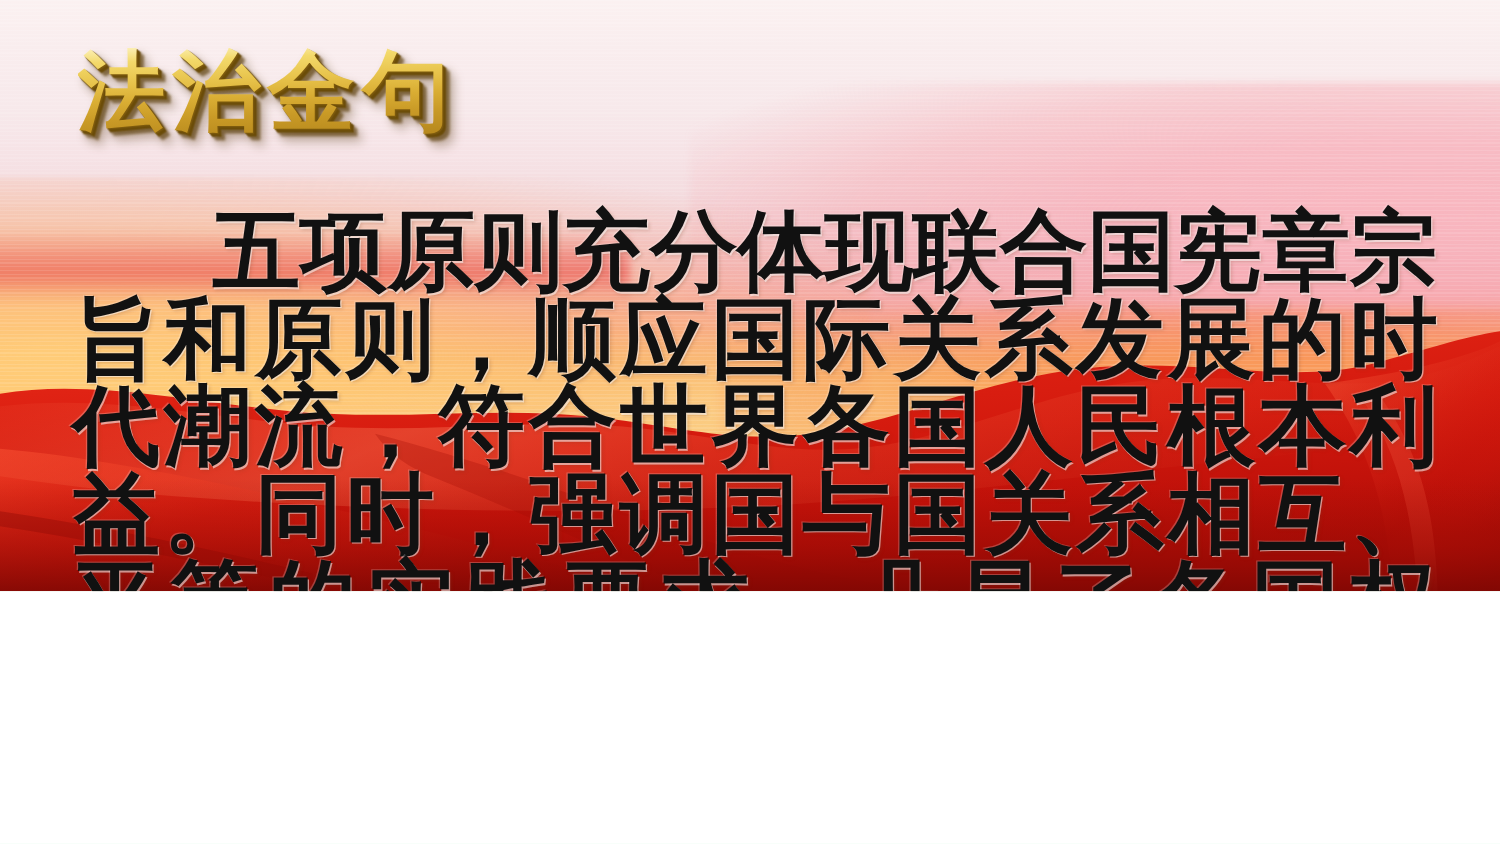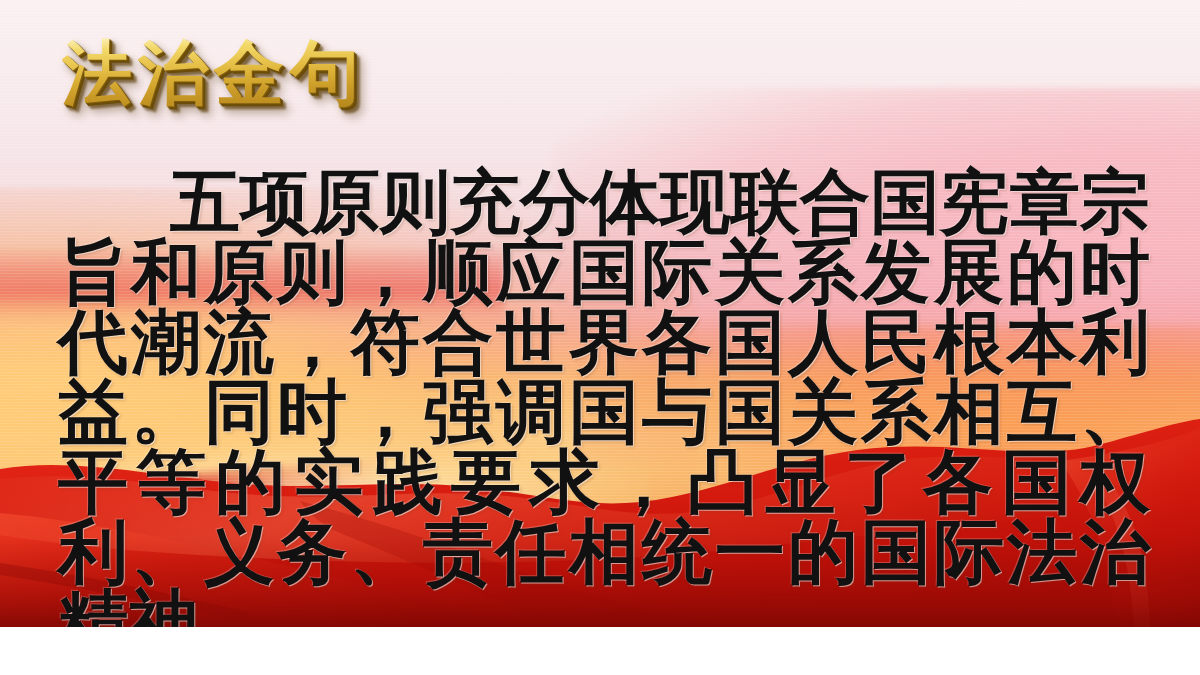--- a/index.html
+++ b/index.html
@@ -6,21 +6,21 @@
   html, body {
     margin: 0;
     padding: 0;
     background: #ffffff;
   }
   * { box-sizing: border-box; }
 
   .slide {
     position: relative;
     width: 1200px;
-    height: 627px;
+    height: 473px;
     overflow: hidden;
     font-family: "Liberation Serif", "DejaVu Serif", serif;
     background: #86efac;
   }
 
   
 
   
   .bg-base {
     position: absolute;

